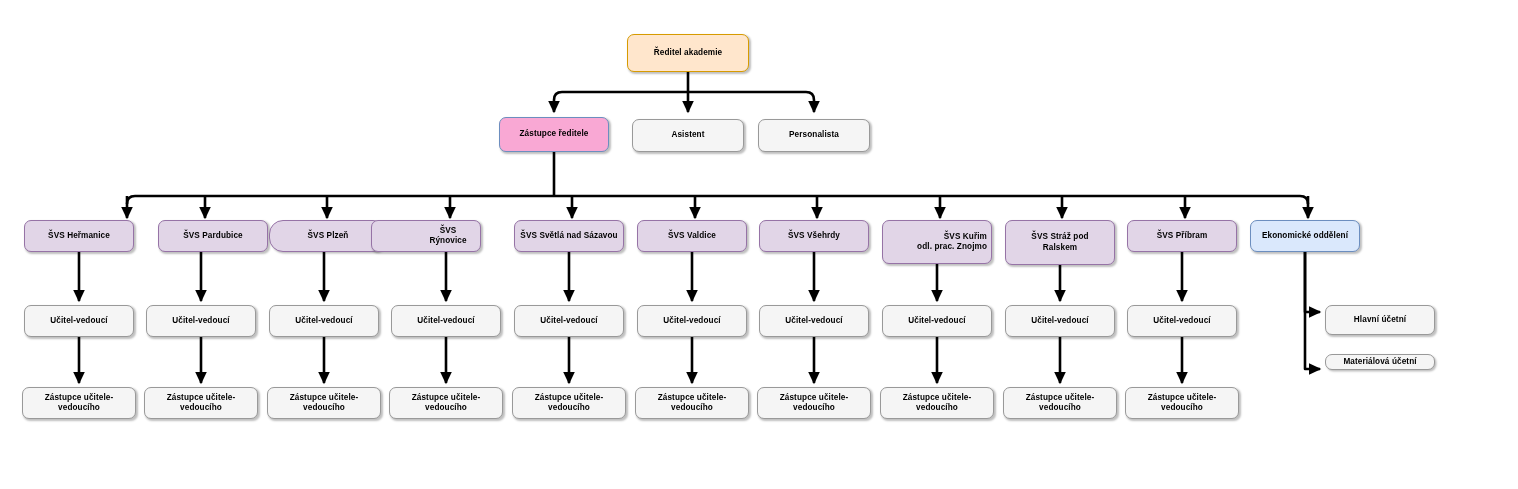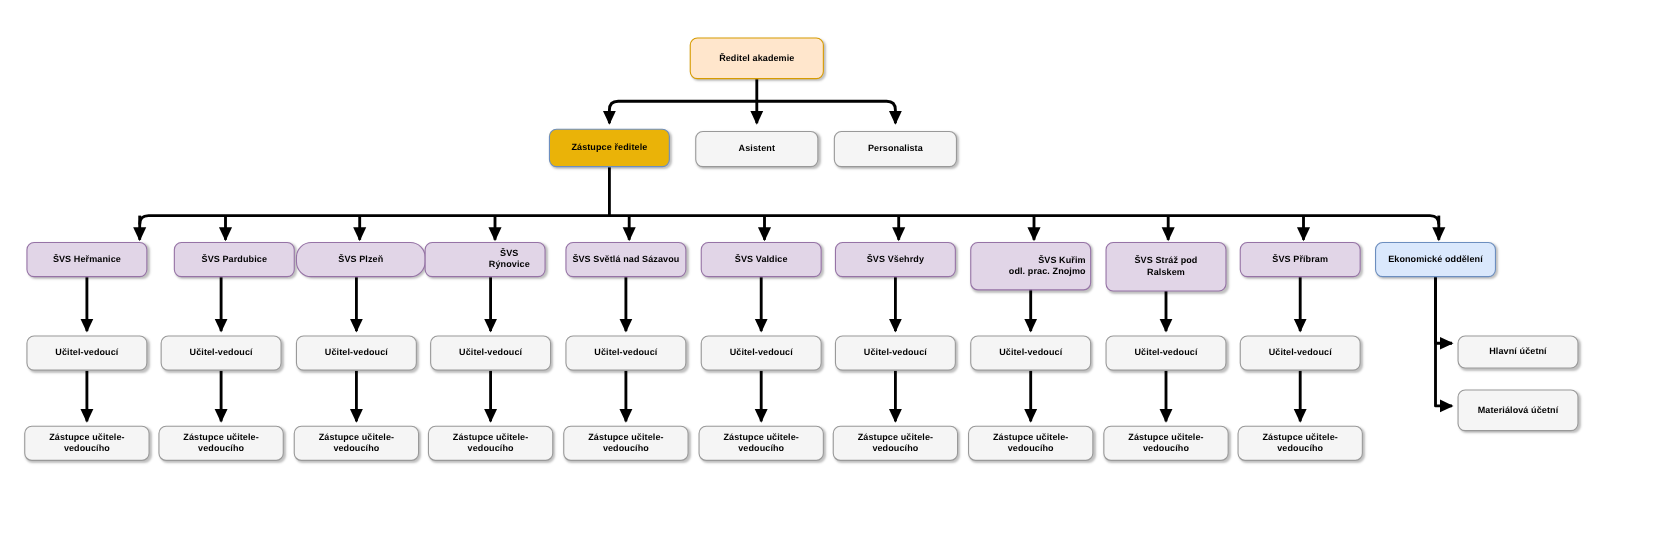--- a/index.html
+++ b/index.html
@@ -41,21 +41,21 @@
     line-height: 1.25;
     letter-spacing: 0.1px;
     padding: 2px 4px;
     box-shadow: 1.5px 1.5px 2px rgba(0,0,0,0.25);
   }
   .node.director {
     background: #ffe6cc;
     border-color: #d79b00;
   }
   .node.deputy {
-    background: #eab308;
+    background: #f9a8d4;
     border-color: #6c8ebf;
   }
   .node.school {
     background: #e1d5e7;
     border-color: #9673a6;
   }
   .node.econ {
     background: #dae8fc;
     border-color: #6c8ebf;
     justify-content: center;
@@ -142,21 +142,21 @@
 
   <div class="node school" style="left:24px; top:220px; width:110px; height:32px;">
     <span class="label">ŠVS Heřmanice</span>
   </div>
   <div class="node school" style="left:146px; top:220px; width:110px; height:32px;margin-left:12px;">
     <span class="label">ŠVS Pardubice</span>
   </div>
   <div class="node school" style="left:269px; top:220px; width:118px; height:32px;border-radius:14px;">
     <span class="label">ŠVS Plzeň</span>
   </div>
-  <div class="node school" style="left:386px; top:220px; width:110px; height:32px;padding-left:48px;">
+  <div class="node school" style="left:371px; top:220px; width:110px; height:32px;padding-left:48px;">
     <span class="label">ŠVS Rýnovice</span>
   </div>
   <div class="node school" style="left:514px; top:220px; width:110px; height:32px;">
     <span class="label">ŠVS Světlá nad Sázavou</span>
   </div>
   <div class="node school" style="left:637px; top:220px; width:110px; height:32px;">
     <span class="label">ŠVS Valdice</span>
   </div>
   <div class="node school" style="left:759px; top:220px; width:110px; height:32px;">
     <span class="label">ŠVS Všehrdy</span>
@@ -234,17 +234,17 @@
   <div class="node" style="left:1003px; top:387px; width:114px; height:32px;">
     <span class="label">Zástupce učitele-vedoucího</span>
   </div>
   <div class="node" style="left:1125px; top:387px; width:114px; height:32px;">
     <span class="label">Zástupce učitele-vedoucího</span>
   </div>
 
   <div class="node" style="left:1325px; top:305px; width:110px; height:30px;">
     <span class="label">Hlavní účetní</span>
   </div>
-  <div class="node" style="left:1325px; top:354px; width:110px; height:38px;text-align:center;">
+  <div class="node" style="left:1325px; top:354px; width:110px; height:16px;text-align:center;">
     <span class="label">Materiálová účetní</span>
   </div>
 
 </div>
 
 </body></html>

